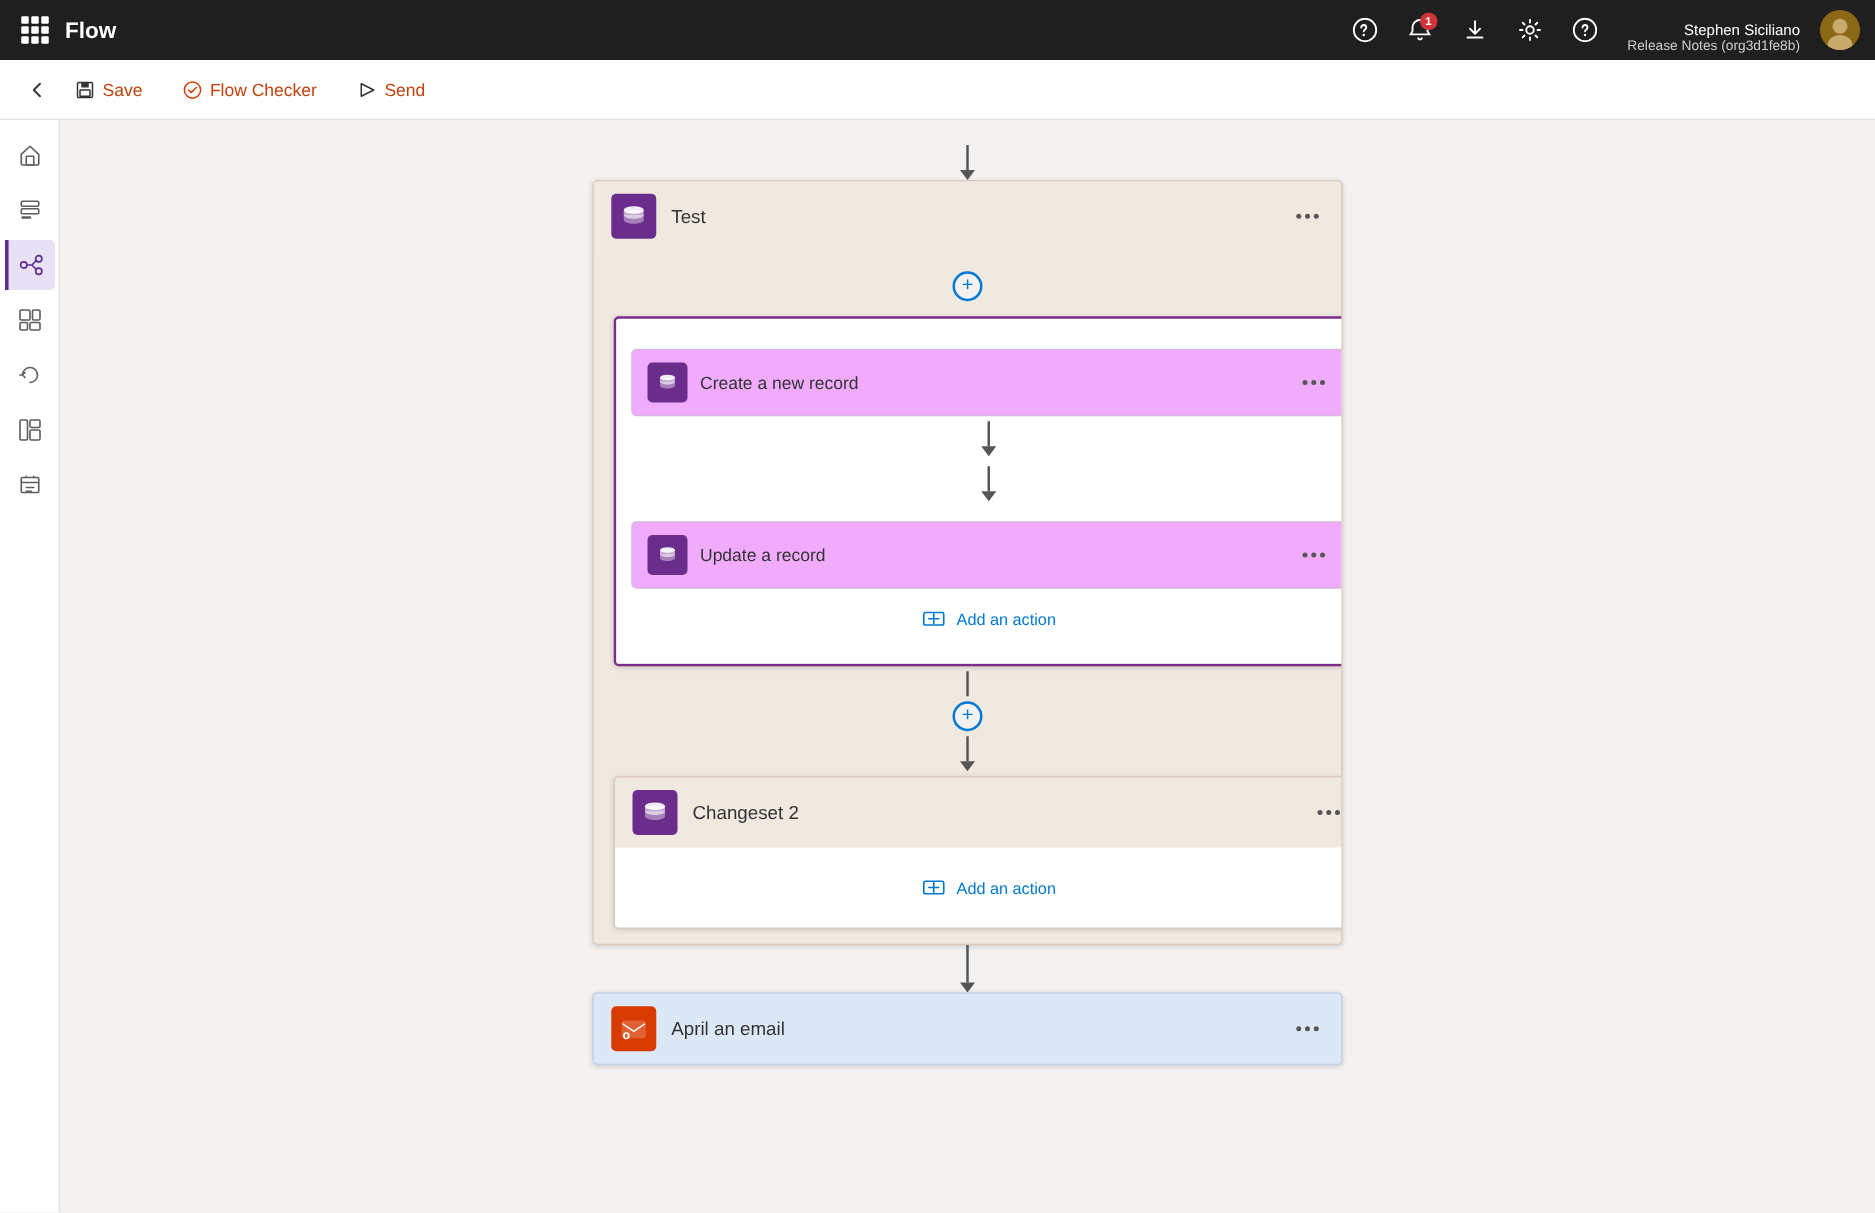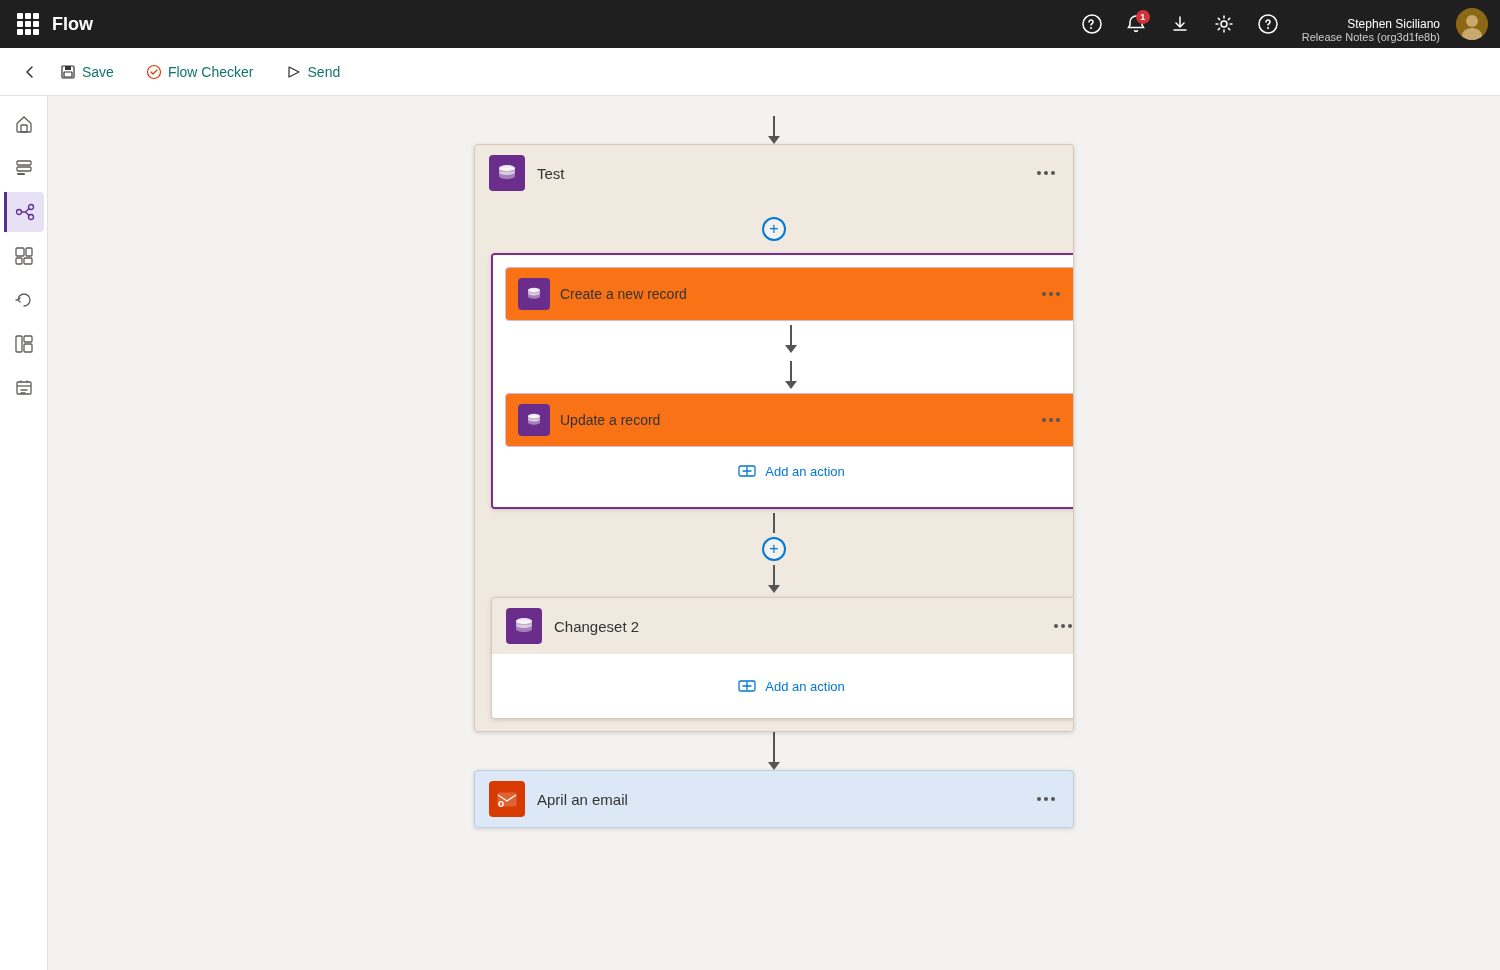--- a/index.html
+++ b/index.html
@@ -26,21 +26,21 @@
 
     
     .subheader {
       display: flex; align-items: center;
       background: #fff; height: 48px;
       padding: 0 16px; border-bottom: 1px solid #e0e0e0;
     }
     .subheader-back { width: 28px; height: 28px; display: flex; align-items: center; justify-content: center; cursor: pointer; margin-right: 8px; }
     .subheader-title { font-size: 14px; color: #333; flex: 1; }
     .subheader-actions { display: flex; align-items: center; gap: 16px; }
-    .subheader-btn { display: flex; align-items: center; gap: 6px; cursor: pointer; font-size: 14px; color: #0f766e; padding: 4px 8px; }
+    .subheader-btn { display: flex; align-items: center; gap: 6px; cursor: pointer; font-size: 14px; color: #c2410c; padding: 4px 8px; }
     .subheader-btn svg { width: 16px; height: 16px; }
 
     
     .main-layout { display: flex; height: calc(970px - 96px); }
 
     
     .sidebar {
       width: 48px; background: #fff;
       border-right: 1px solid #e0e0e0;
       display: flex; flex-direction: column; align-items: center;
@@ -95,22 +95,23 @@
     .card-changeset {
       background: #f0e9e0;
       border: 2px solid #7b2d8b;
       margin-bottom: 0;
     }
     .card-changeset-body { padding: 12px; background: #fff; }
 
     
     .inner-card {
       width: 100%; border-radius: 4px; overflow: hidden;
-      background: #f97316; border: 1px solid #d4b8e0;
+      background: #f0abfc; border: 1px solid #d4b8e0;
       margin-bottom: 0;
+      margin-top: 12px;
     }
     .inner-card-header {
       display: flex; align-items: center; padding: 10px 12px; gap: 10px;
     }
     .inner-card-icon {
       width: 32px; height: 32px; border-radius: 4px;
       background: #6b2d8b; display: flex; align-items: center; justify-content: center;
     }
     .inner-card-title { flex: 1; font-size: 14px; color: #333; }
 

